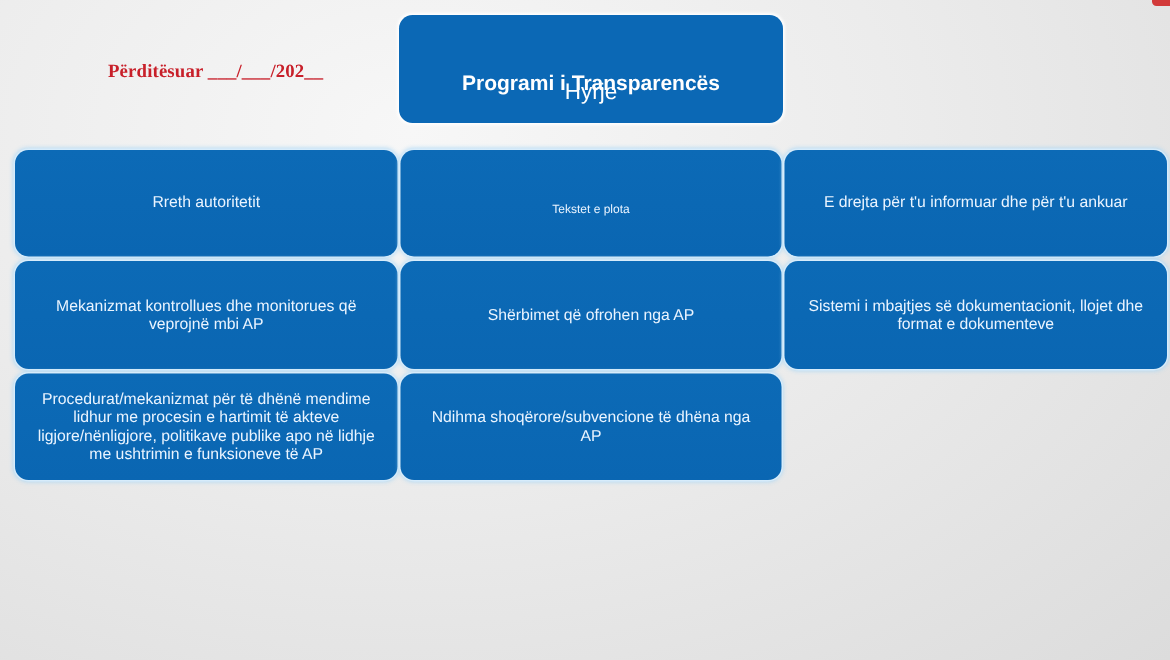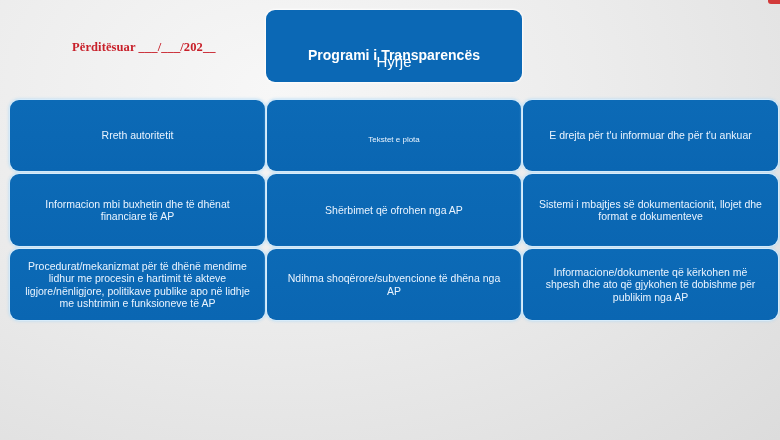--- a/index.html
+++ b/index.html
@@ -113,32 +113,29 @@
     <span>Rreth autoritetit</span>
   </div>
   <div class="cell">
     <span class="sub">Tekstet e plota</span>
   </div>
   <div class="cell">
     <span>E drejta për t'u informuar dhe për t'u ankuar</span>
   </div>
 
   <div class="cell">
-    <span>Informacion mbi buxhetin dhe të dhënat financiare të AP</span>
+    <span>Mekanizmat kontrollues dhe monitorues që veprojnë mbi AP</span>
   </div>
 
   <div class="cell">
     <span>Shërbimet që ofrohen nga AP</span>
   </div>
   <div class="cell">
     <span>Sistemi i mbajtjes së dokumentacionit, llojet dhe format e dokumenteve</span>
   </div>
   <div class="cell">
     <span>Procedurat/mekanizmat për të dhënë mendime lidhur me procesin e hartimit të akteve ligjore/nënligjore, politikave publike apo në lidhje me ushtrimin e funksioneve të AP</span>
   </div>
 
   <div class="cell">
     <span>Ndihma shoqërore/subvencione të dhëna nga AP</span>
   </div>
-  <div class="cell">
-    <span>Informacione/dokumente që kërkohen më shpesh dhe ato që gjykohen të dobishme për publikim nga AP</span>
-  </div>
 </div>
 
 </body></html>

